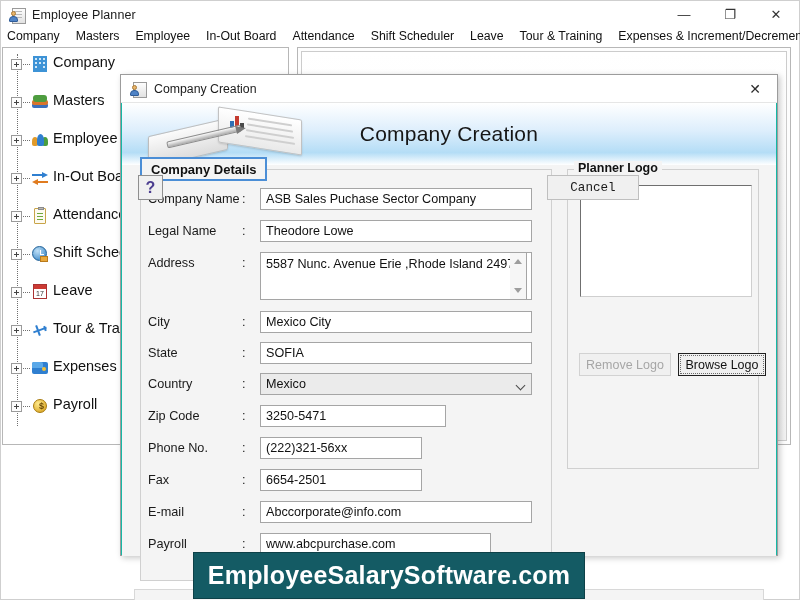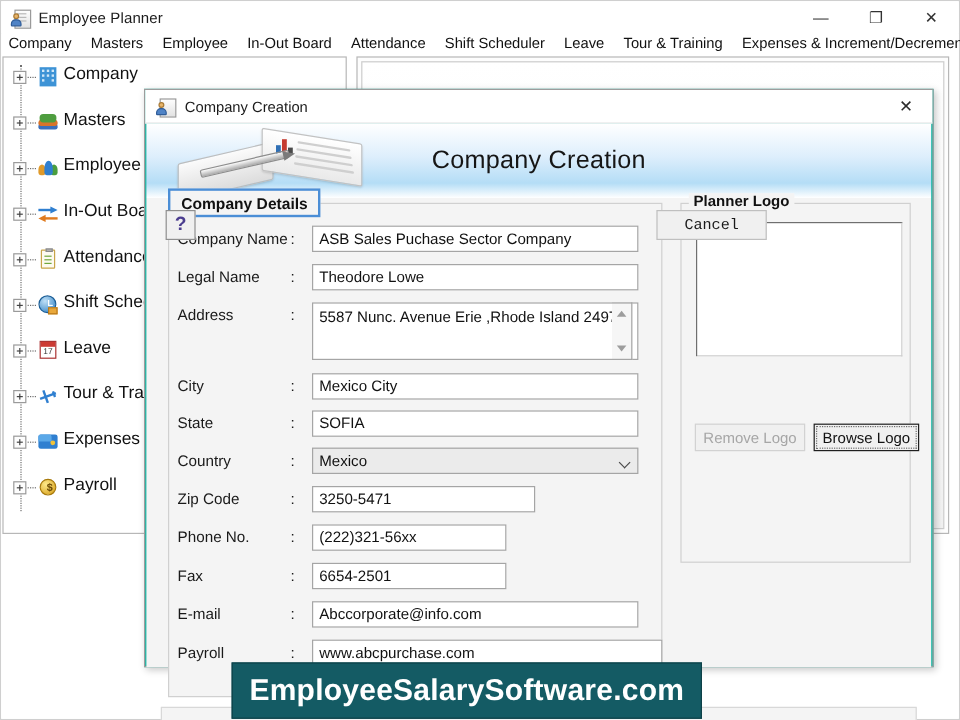--- a/index.html
+++ b/index.html
@@ -282,21 +282,21 @@
   }
   #sel-country .chev:before{
     content:"";position:absolute;left:0;top:0;width:6px;height:6px;
     border-right:1.6px solid #4a4a4a;border-bottom:1.6px solid #4a4a4a;
     transform:rotate(45deg);
   }
   #in-zip{width:186px;}
   #in-phone{width:162px;}
   #in-fax{width:162px;}
   #in-email{width:272px;}
-  #in-website{width:292px;}
+  #in-website{width:231px;}
 
   
   #dlg-footer{
     position:absolute;left:12px;top:424px;width:630px;height:45px;
     background:#f4f4f4;border:1px solid #d8d8d8;box-sizing:border-box;
   }
   #btn-help{
     position:absolute;left:16px;top:10px;width:25px;height:25px;
     background:#f0f0f0;border:1px solid #8f8f8f;box-sizing:border-box;
     display:flex;align-items:center;justify-content:center;

